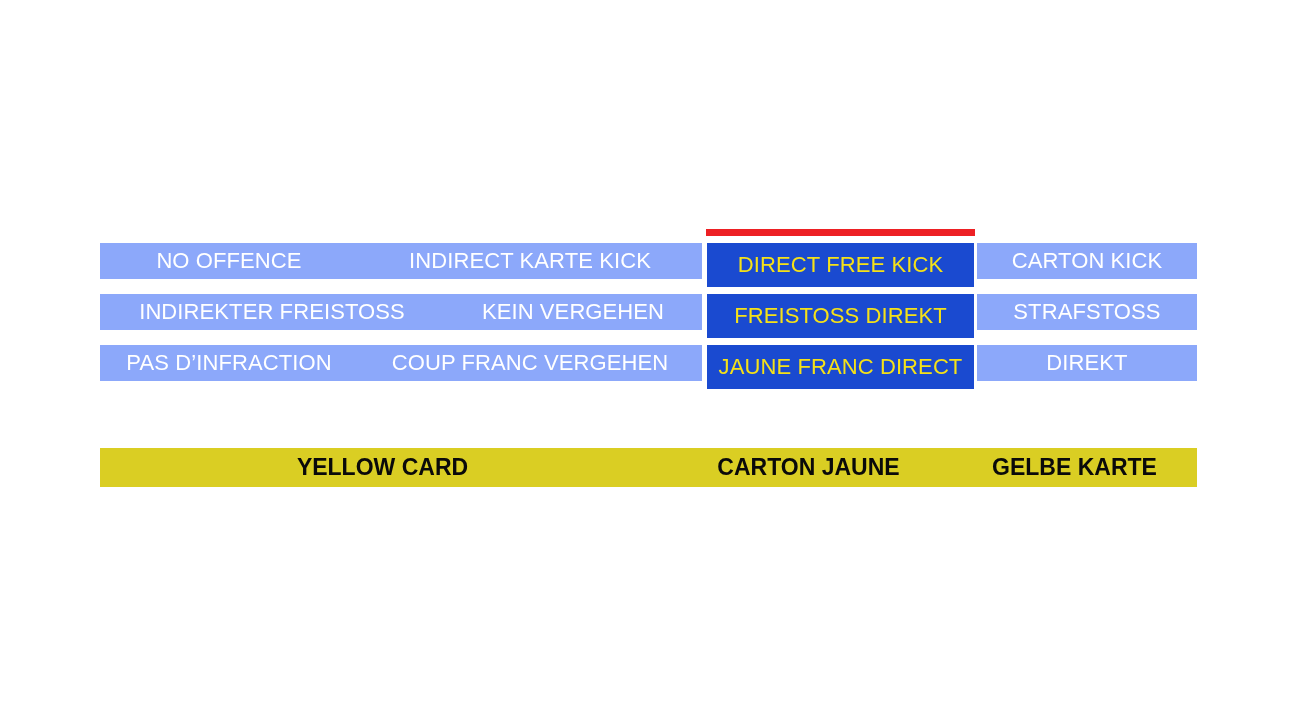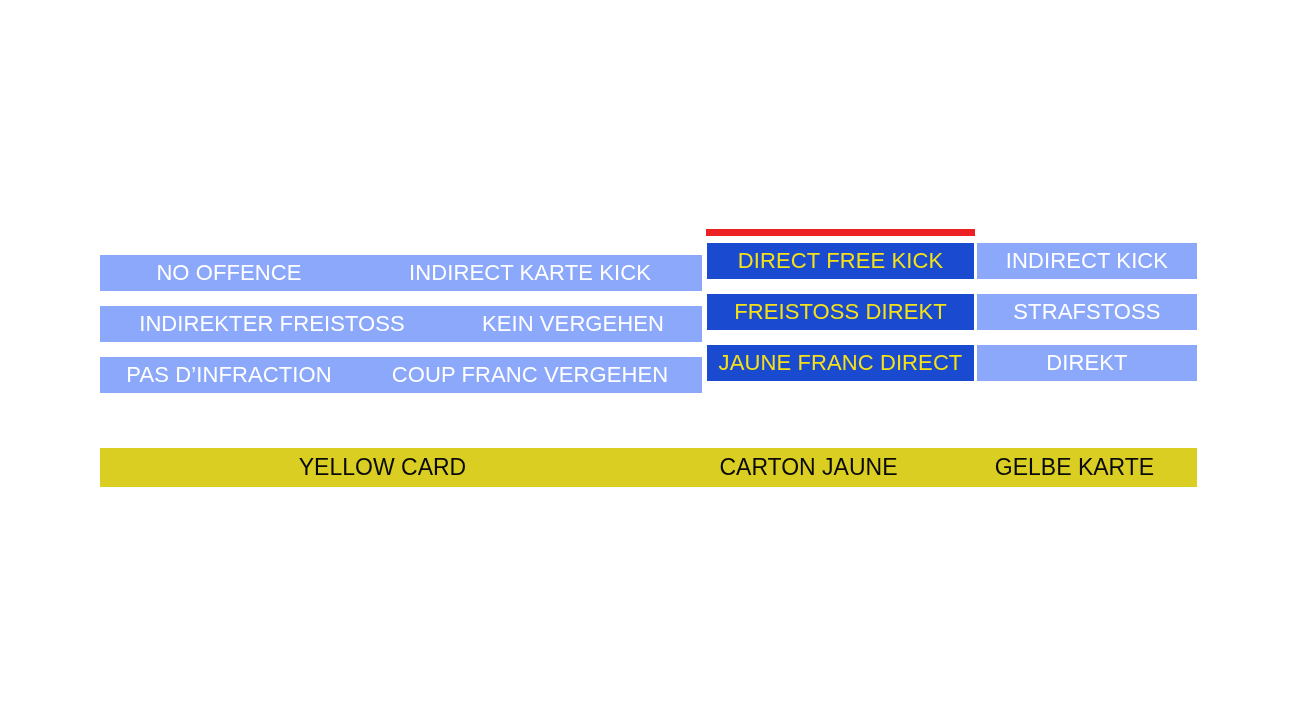--- a/index.html
+++ b/index.html
@@ -45,21 +45,21 @@
     margin-bottom: 15px;
   }
   .lang-row:last-child {
     margin-bottom: 0;
   }
 
   
   .cell-group-left {
     position: absolute;
     left: 0px;
-    top: 12px;
+    top: 0px;
     width: 602px;
     height: 36px;
     background: #8CA8FA;
     display: flex;
     align-items: center;
     justify-content: flex-end;
   }
   .cell-group-left .cell {
     flex: 0 0 auto;
     display: flex;
@@ -69,21 +69,21 @@
   }
   .cell-no-offence  { width: 258px; }
   .cell-indirect    { width: 344px; }
 
   
   .cell-highlight {
     position: absolute;
     left: 607px;
     top: 0px;
     width: 267px;
-    height: 36px;
+    height: 44px;
     background: #1A4AD0;
     display: flex;
     align-items: center;
     justify-content: center;
   }
 
   
   .cell-right {
     position: absolute;
     left: 877px;
@@ -127,21 +127,21 @@
   }
   .card-cell-1 { width: 565px; }
   .card-cell-2 { width: 245px; }
   .card-cell-3 { width: 287px; }
 
   .card-label {
     font-size: 23px;
     line-height: 1;
     white-space: nowrap;
     color: #0A0A0A;
-    font-weight: 400;
+    font-weight: 700;
   }
 </style>
 </head>
 <body>
 
 <div id="stage">
 
   <div class="selection-marker"></div>
 
   <div class="matrix">
@@ -152,21 +152,21 @@
           <span class="cell-label">NO OFFENCE</span>
         </div>
         <div class="cell cell-indirect">
           <span class="cell-label">INDIRECT KARTE KICK</span>
         </div>
       </div>
       <div class="cell-highlight">
         <span class="cell-label selected">DIRECT FREE KICK</span>
       </div>
       <div class="cell-right">
-        <span class="cell-label">INDIRECT KICK</span>
+        <span class="cell-label">CARTON KICK</span>
       </div>
     </div>
 
     <div class="lang-row">
       <div class="cell-group-left">
         <div class="cell cell-indirect">
           <span class="cell-label">INDIREKTER FREISTOSS</span>
         </div>
         <div class="cell cell-no-offence">
           <span class="cell-label">KEIN VERGEHEN</span>

